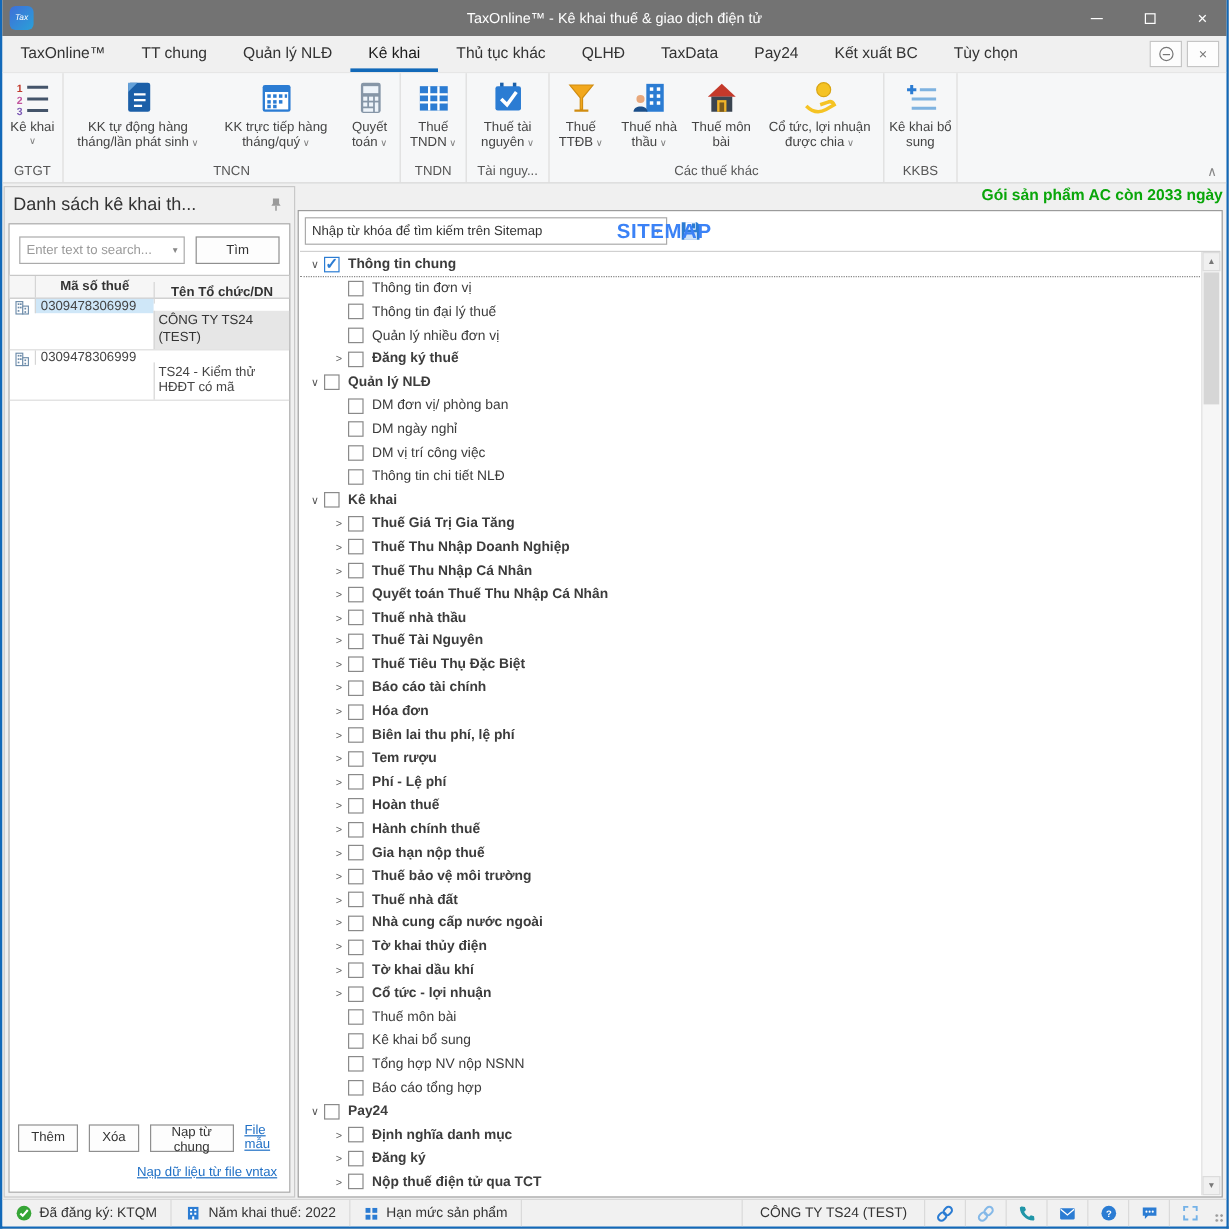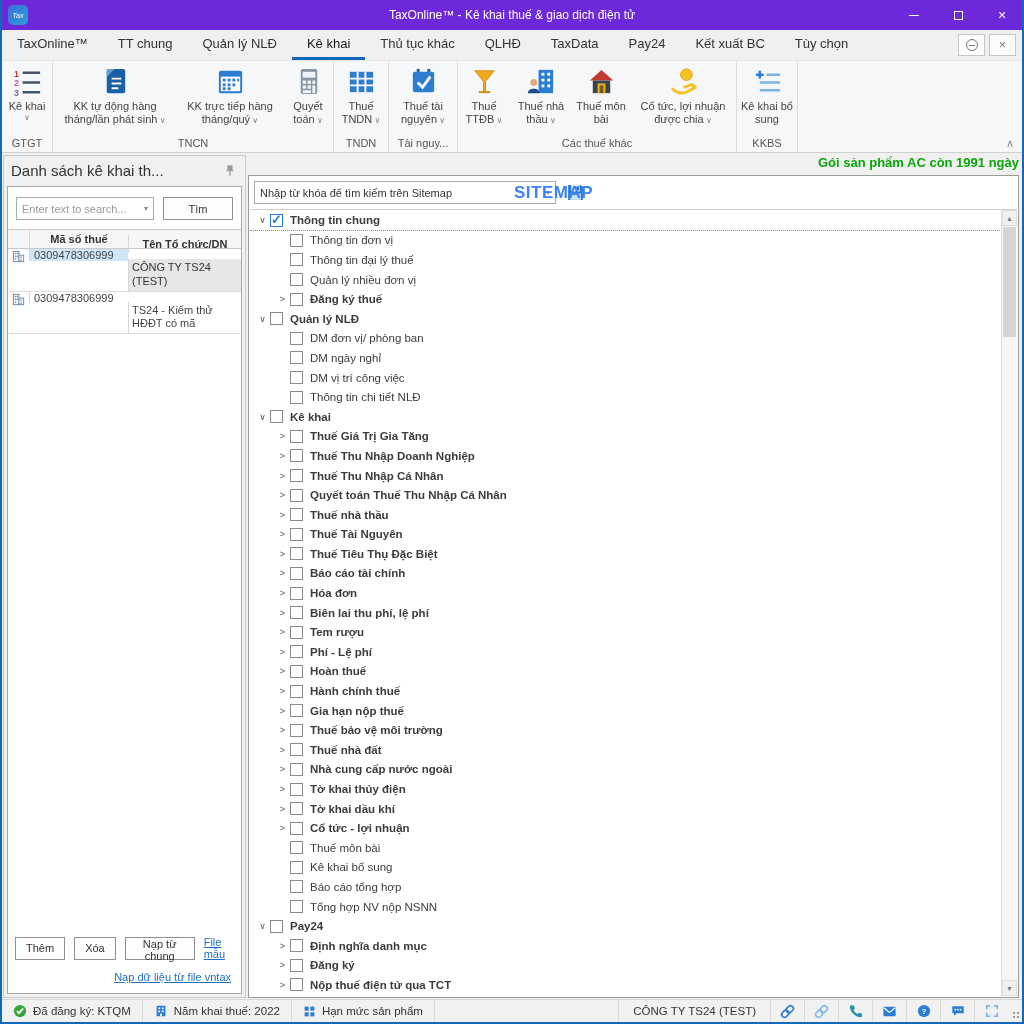--- a/index.html
+++ b/index.html
@@ -1,20 +1,20 @@
 <!DOCTYPE html>
 <html><head>
 <meta charset="utf-8">
 <style>
   html,body{margin:0;padding:0;background:#777;}
   *{box-sizing:border-box;font-family:"Liberation Sans",sans-serif;}
   .window{position:relative;width:1024px;height:1024px;background:#f0f0f0;
     border:2px solid #1269b9;border-top:none;overflow:hidden;}
   
-  .titlebar{position:absolute;left:-2px;right:-2px;top:0;height:30px;background:#6d28d9;
+  .titlebar{position:absolute;left:-2px;right:-2px;top:0;height:30px;background:#737373;
     display:flex;align-items:center;color:#fff;}
   .logo{width:20px;height:20px;margin-left:8px;border-radius:5px;
     background:linear-gradient(135deg,#3f6fd8,#2aa0d8);display:flex;align-items:center;justify-content:center;
     font-size:7px;font-style:italic;color:#fff;}
   .title{position:absolute;left:0;right:0;text-align:center;font-size:12px;pointer-events:none;}
   .wctrl{margin-left:auto;display:flex;height:100%;z-index:2;}
   .wbtn{width:44px;height:100%;display:flex;align-items:center;justify-content:center;color:#fff;font-size:14px;cursor:pointer;}
   .min-glyph{display:block;width:10px;border-top:1.5px solid #fff;}
   .max-glyph{display:block;width:9px;height:9px;border:1.2px solid #fff;}
   
@@ -308,21 +308,21 @@
               <div class="rlabel">Kê khai bổ sung</div>
             </div>
           </div>
           <div class="rglabel">KKBS</div>
         </div>
       </div>
     <div class="ribbon-collapse">∧</div>
   </div>
 
   <div class="workspace">
-    <div class="banner">Gói sản phẩm AC còn 1991 ngày</div>
+    <div class="banner">Gói sản phẩm AC còn 2033 ngày</div>
 
     <div class="left-panel">
       <div class="lp-title-row">
         <span class="lp-title">Danh sách kê khai th...</span>
         <span class="pin">
             <svg viewBox="0 0 14 14" width="12" height="13">
               <path d="M4 1h6v5l1.5 2h-9L4 6z" fill="#9a9a9a"></path>
               <path d="M7 8v5" stroke="#9a9a9a" stroke-width="1.5"></path>
             </svg>
           </span>
@@ -575,26 +575,26 @@
               <span class="tlbl">Thuế môn bài</span>
             </div>
             <div class="trow lv1">
               <span class="exp"></span>
               <span class="cb"></span>
               <span class="tlbl">Kê khai bổ sung</span>
             </div>
             <div class="trow lv1">
               <span class="exp"></span>
               <span class="cb"></span>
+              <span class="tlbl">Tổng hợp NV nộp NSNN</span>
+            </div>
+            <div class="trow lv1">
+              <span class="exp"></span>
+              <span class="cb"></span>
               <span class="tlbl">Báo cáo tổng hợp</span>
-            </div>
-            <div class="trow lv1">
-              <span class="exp"></span>
-              <span class="cb"></span>
-              <span class="tlbl">Tổng hợp NV nộp NSNN</span>
             </div>
             <div class="trow lv0">
               <span class="exp">∨</span>
               <span class="cb"></span>
               <span class="tlbl bold">Pay24</span>
             </div>
             <div class="trow lv1">
               <span class="exp">&gt;</span>
               <span class="cb"></span>
               <span class="tlbl bold">Định nghĩa danh mục</span>

